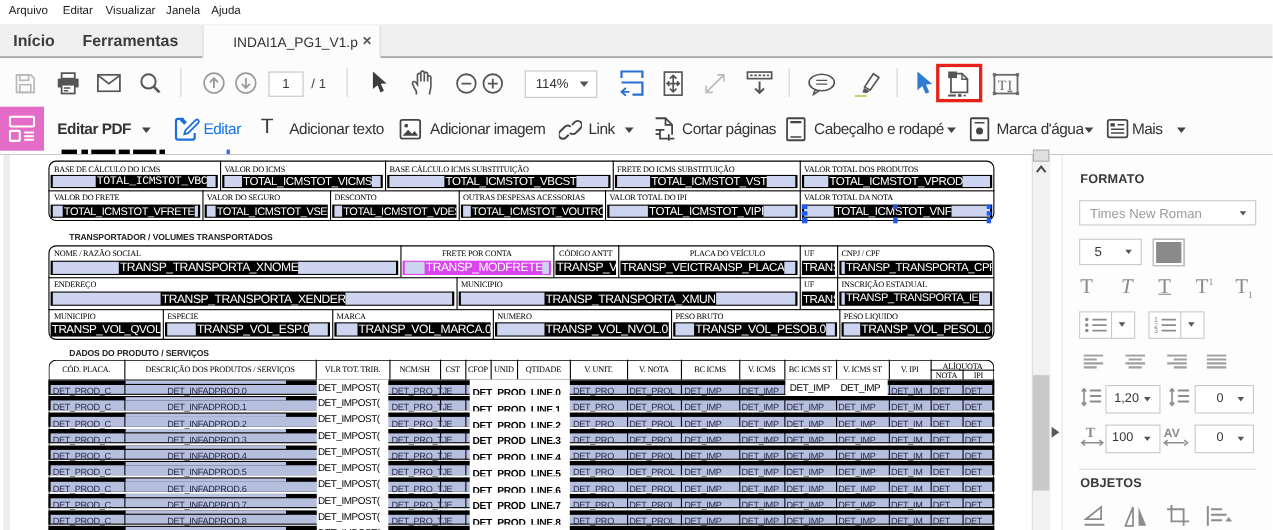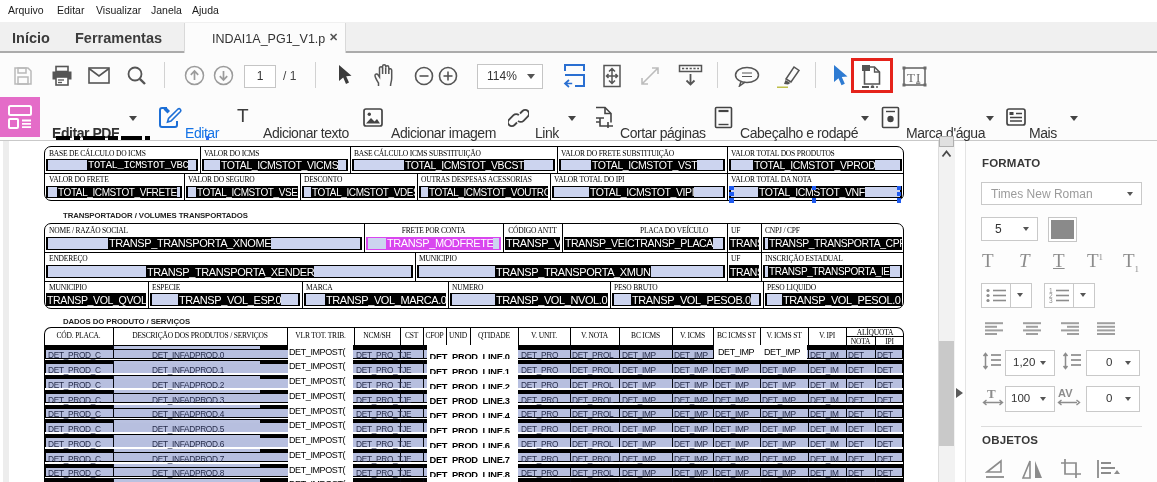--- a/index.html
+++ b/index.html
@@ -5,21 +5,21 @@
 html,body{width:1157px;height:482px;overflow:hidden;background:#fff;}
 body{font-family:"Liberation Sans",sans-serif;position:relative;}
 .abs{position:absolute;}
 .menu{font-size:10.5px;color:#1a1a1a;top:4px;}
 .tabbar{top:22px;left:0;width:1157px;height:31px;background:#f0f0f0;}
 .tabtxt{font-size:14.5px;font-weight:bold;color:#3c3c3c;top:8px;}
 .activetab{left:184px;top:1px;width:162px;height:30px;background:#fcfcfc;border-left:1px solid #d9d9d9;border-right:1px solid #d9d9d9;}
 .tb1{top:53px;left:0;width:1157px;height:43px;background:#fcfcfc;}
 .sep1{width:1px;height:26px;background:#d2d2d2;top:9px;}
 .tb2{top:96px;left:0;width:1157px;height:45px;background:#fcfcfc;border-bottom:1px solid #c9c9c9;}
-.t2txt{font-size:14px;letter-spacing:-0.45px;color:#333;top:13px;white-space:nowrap;margin-top:16px;}
+.t2txt{font-size:14px;letter-spacing:-0.45px;color:#333;top:13px;white-space:nowrap;}
 .caret{width:0;height:0;border-left:4px solid transparent;border-right:4px solid transparent;border-top:5px solid #444;}
 .combo{background:#fff;border:1px solid #c5c5c5;}
 
 .doc{top:141px;left:0;width:936px;height:341px;background:#fff;overflow:visible;}
 .serif{font-family:"Liberation Serif",serif;}
 .flabel{font-family:"Liberation Serif",serif;font-size:7.5px;color:#000;white-space:nowrap;letter-spacing:-0.2px;}
 .bx{position:absolute;border:1.6px solid #000;border-radius:7px;}
 .vline{position:absolute;background:#000;width:1.3px;}
 .hline{position:absolute;background:#000;height:1.4px;}
 
@@ -250,21 +250,21 @@
 <div class="vline" style="left:557px;top:146px;height:27px;"></div>
 <div class="vline" style="left:727px;top:146px;height:27px;"></div>
 <div class="vline" style="left:184px;top:173px;height:28px;"></div>
 <div class="vline" style="left:300px;top:173px;height:28px;"></div>
 <div class="vline" style="left:417px;top:173px;height:28px;"></div>
 <div class="vline" style="left:550px;top:173px;height:28px;"></div>
 <div class="vline" style="left:727px;top:173px;height:28px;"></div>
 <span class="abs flabel" style="left:49px;top:148.5px;font-size:7.5px;">BASE DE CÁLCULO DO ICMS</span>
 <span class="abs flabel" style="left:204px;top:148.5px;font-size:7.5px;">VALOR DO ICMS</span>
 <span class="abs flabel" style="left:354px;top:148.5px;font-size:7.5px;">BASE CÁLCULO ICMS SUBSTITUIÇÃO</span>
-<span class="abs flabel" style="left:561px;top:148.5px;font-size:7.5px;">VALOR DO FRETE SUBSTITUIÇÃO</span>
+<span class="abs flabel" style="left:561px;top:148.5px;font-size:7.5px;">FRETE DO ICMS SUBSTITUIÇÃO</span>
 <span class="abs flabel" style="left:731px;top:148.5px;font-size:7.5px;">VALOR TOTAL DOS PRODUTOS</span>
 <span class="abs flabel" style="left:49px;top:175px;font-size:7.5px;">VALOR DO FRETE</span>
 <span class="abs flabel" style="left:188px;top:175px;font-size:7.5px;">VALOR DO SEGURO</span>
 <span class="abs flabel" style="left:304px;top:175px;font-size:7.5px;">DESCONTO</span>
 <span class="abs flabel" style="left:421px;top:175px;font-size:7.5px;">OUTRAS DESPESAS ACESSORIAS</span>
 <span class="abs flabel" style="left:554px;top:175px;font-size:7.5px;">VALOR TOTAL DO IPI</span>
 <span class="abs flabel" style="left:731px;top:175px;font-size:7.5px;">VALOR TOTAL DA NOTA</span>
 <div class="abs" style="left:46px;top:159px;width:152px;height:12px;background:#000;display:flex;align-items:center;overflow:hidden;font-family:Liberation Mono, monospace;">
     <div style="flex:none;width:39px;height:10px;background:#ccd4ef;margin-left:2px;"></div>
     <span style="flex:none;font-size:10.5px;color:#fff;white-space:nowrap;letter-spacing:-0.4px;padding-left:1px;">TOTAL_ICMSTOT_VBC</span>
@@ -341,21 +341,21 @@
 <div class="vline" style="left:727px;top:252px;height:29px;"></div>
 <div class="vline" style="left:761px;top:252px;height:29px;"></div>
 <div class="vline" style="left:148px;top:281px;height:28px;"></div>
 <div class="vline" style="left:302px;top:281px;height:28px;"></div>
 <div class="vline" style="left:448px;top:281px;height:28px;"></div>
 <div class="vline" style="left:610px;top:281px;height:28px;"></div>
 <div class="vline" style="left:763px;top:281px;height:28px;"></div>
 <span class="abs flabel" style="left:49px;top:225.5px;font-size:7.5px;">NOME / RAZÃO SOCIAL</span>
 <span class="abs flabel" style="left:364px;top:225.5px;width:139px;text-align:center;">FRETE POR CONTA</span>
 <span class="abs flabel" style="left:503px;top:225.5px;width:59px;text-align:center;">CÓDIGO ANTT</span>
-<span class="abs flabel" style="left:595px;top:225.5px;font-size:7.5px;padding-left:45px;">PLACA DO VEÍCULO</span>
+<span class="abs flabel" style="left:582px;top:225.5px;font-size:7.5px;padding-left:45px;">PLACA DO VEÍCULO</span>
 <span class="abs flabel" style="left:731px;top:225.5px;font-size:7.5px;">UF</span>
 <span class="abs flabel" style="left:765px;top:225.5px;font-size:7.5px;">CNPJ / CPF</span>
 <span class="abs flabel" style="left:49px;top:254px;font-size:7.5px;">ENDEREÇO</span>
 <span class="abs flabel" style="left:419px;top:254px;font-size:7.5px;">MUNICIPIO</span>
 <span class="abs flabel" style="left:731px;top:254px;font-size:7.5px;">UF</span>
 <span class="abs flabel" style="left:765px;top:254px;font-size:7.5px;">INSCRIÇÃO ESTADUAL</span>
 <span class="abs flabel" style="left:49px;top:282.5px;font-size:7.5px;">MUNICIPIO</span>
 <span class="abs flabel" style="left:152px;top:282.5px;font-size:7.5px;">ESPECIE</span>
 <span class="abs flabel" style="left:306px;top:282.5px;font-size:7.5px;">MARCA</span>
 <span class="abs flabel" style="left:452px;top:282.5px;font-size:7.5px;">NUMERO</span>

